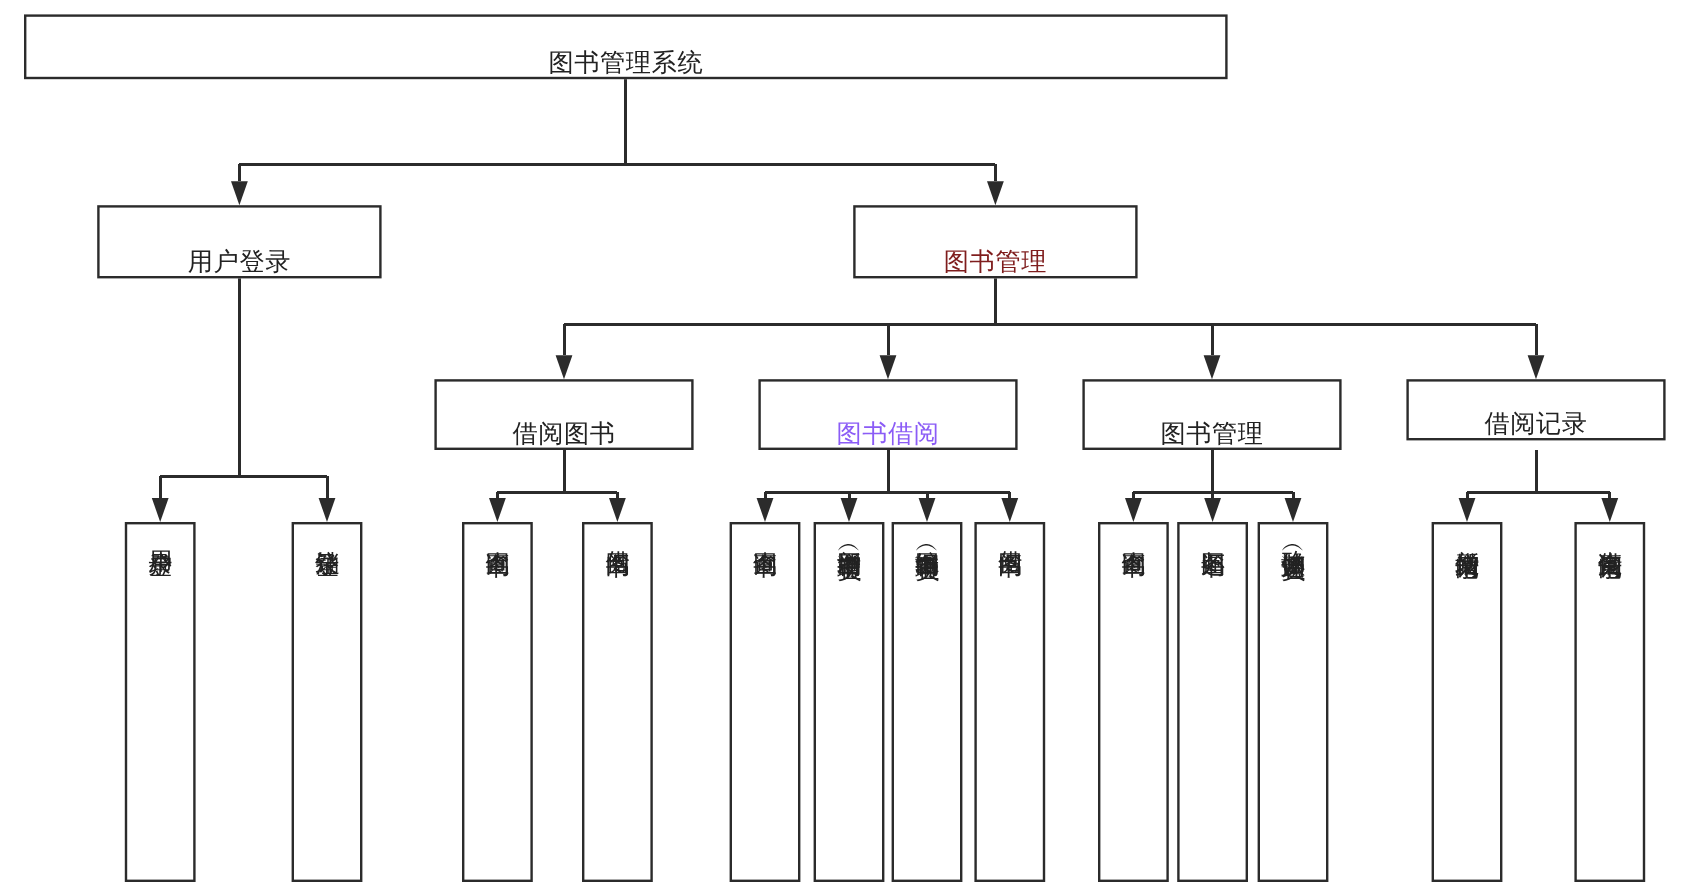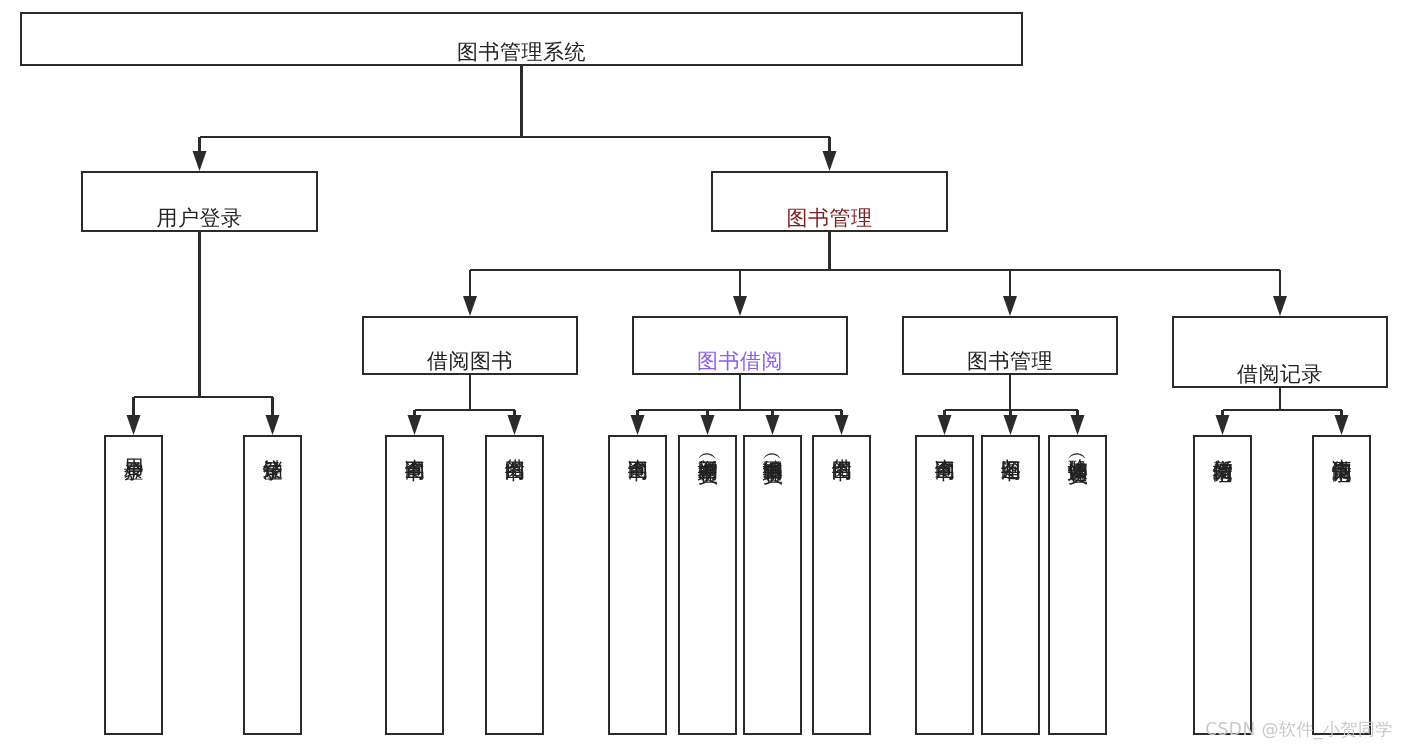--- a/index.html
+++ b/index.html
@@ -141,21 +141,21 @@
       </div>
       <div class="node-box" style="left: 362px; top: 316px; width: 216px; height: 59px; border-color: rgb(43, 43, 43);">
         <span class="node-label" style="color: rgb(34, 34, 34);">借阅图书</span>
       </div>
       <div class="node-box" style="left: 632px; top: 316px; width: 216px; height: 59px; border-color: rgb(43, 43, 43);">
         <span class="node-label" style="color: #8b5cf6;">图书借阅</span>
       </div>
       <div class="node-box" style="left: 902px; top: 316px; width: 216px; height: 59px; border-color: rgb(43, 43, 43);">
         <span class="node-label" style="color: rgb(34, 34, 34);">图书管理</span>
       </div>
-      <div class="node-box" style="left: 1172px; top: 316px; width: 216px; height: 72px; border-color: rgb(43, 43, 43);">
+      <div class="node-box" style="left: 1172px; top: 316px; width: 216px; height: 51px; border-color: rgb(43, 43, 43);">
         <span class="node-label" style="color: rgb(34, 34, 34);">借阅记录</span>
       </div>
       <div class="node-box leaf" style="left: 104px; top: 435px; width: 59px; height: 300px; border-color: rgb(43, 43, 43);">
         <span class="node-label" style="color: rgb(34, 34, 34);">用户登录</span>
       </div>
       <div class="node-box leaf" style="left: 243px; top: 435px; width: 59px; height: 300px; border-color: rgb(43, 43, 43);">
         <span class="node-label" style="color: rgb(34, 34, 34);">注销登录</span>
       </div>
       <div class="node-box leaf" style="left: 385px; top: 435px; width: 59px; height: 300px; border-color: rgb(43, 43, 43);">
         <span class="node-label" style="color: rgb(34, 34, 34);">查询图书</span>
@@ -185,14 +185,13 @@
         <span class="node-label" style="color: rgb(34, 34, 34);">确认归还（管理员）</span>
       </div>
       <div class="node-box leaf" style="left: 1193px; top: 435px; width: 59px; height: 300px; border-color: rgb(43, 43, 43);">
         <span class="node-label" style="color: rgb(34, 34, 34);">新增借阅记录</span>
       </div>
       <div class="node-box leaf" style="left: 1312px; top: 435px; width: 59px; height: 300px; border-color: rgb(43, 43, 43);">
         <span class="node-label" style="color: rgb(34, 34, 34);">查询借阅记录</span>
       </div>
     </div>
 
-  <div id="watermark">CSDN @软件_小贺同学</div>
 </div>
 
 </body></html>

